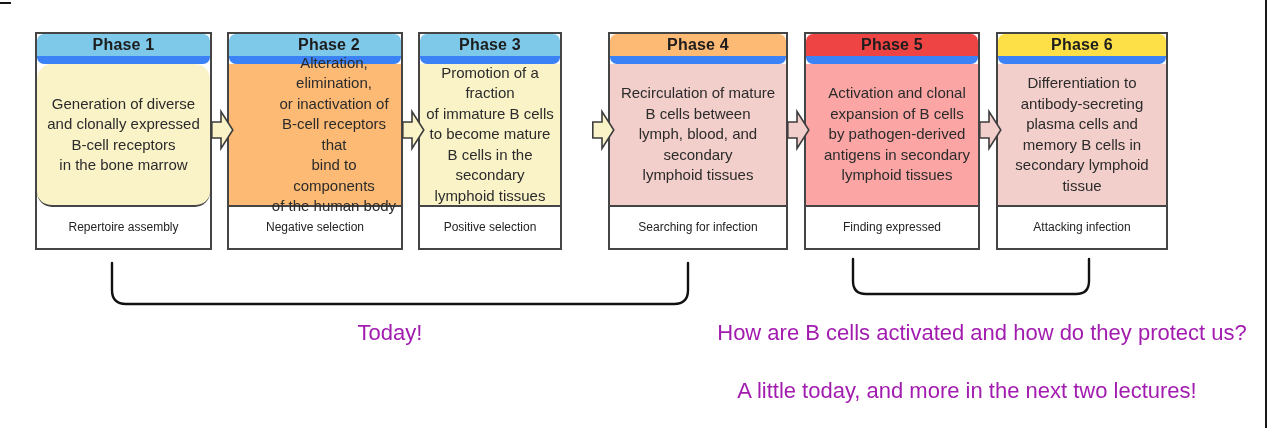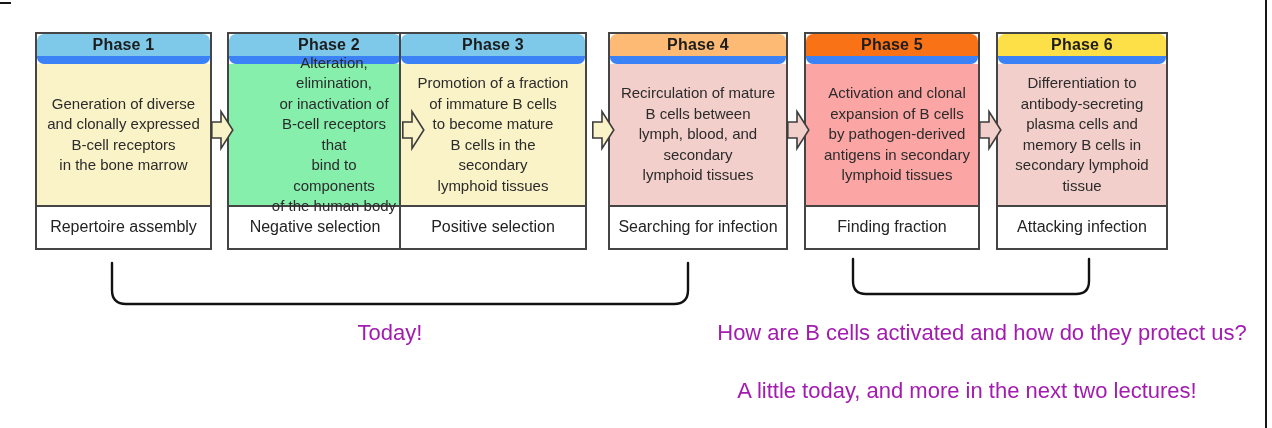--- a/index.html
+++ b/index.html
@@ -17,58 +17,58 @@
     font-size:16px;font-weight:bold;color:#1d1d1d;letter-spacing:0.2px;border-radius:7px;
   }
   .pbox-body{
     height:143px;box-sizing:border-box;border-bottom:2px solid #454545;
     display:flex;align-items:center;justify-content:center;
     text-align:center;font-size:15px;line-height:20.5px;color:#2b2b2b;
     white-space:pre-line;padding:0 2px;
   }
   .pbox-footer{
     height:39px;display:flex;align-items:center;justify-content:center;
-    font-size:16px;color:#232323;background:#ffffff;text-align:center;
+    font-size:12px;color:#232323;background:#ffffff;text-align:center;
   }
   .flow-arrow{position:absolute;top:109px;}
   .bracket{position:absolute;}
   .note{
     position:absolute;transform:translateX(-50%);white-space:nowrap;
     font-size:22px;color:#a21caf;
   }
   .deco{position:absolute;background:#161616;}
 </style>
 </head>
 <body>
 
 <div id="stage">
 
   <div class="deco" style="left:0;top:2px;width:11px;height:2px;"></div>
   <div class="deco" style="left:1265px;top:0;width:2px;height:428px;"></div>
 
   <div class="pbox" style="left: 35px; width: 177px; border-color: rgb(69, 69, 69);">
     <div class="pbox-header" style="background: rgb(126, 200, 233);">Phase 1</div>
-    <div class="pbox-body" style="background: rgb(250, 243, 200);">Generation of diverse
+    <div class="pbox-body" style="background: rgb(250, 243, 200); border-radius: 15px;">Generation of diverse
 and clonally expressed
 B-cell receptors
 in the bone marrow</div>
     <div class="pbox-footer">Repertoire assembly</div>
   </div>
 
   <div class="pbox" style="left: 227px; width: 176px; border-color: rgb(69, 69, 69);">
     <div class="pbox-header" style="background: rgb(126, 200, 233); padding-left: 28px;">Phase 2</div>
-    <div class="pbox-body" style="background: #86efac; padding-left: 40px;">Alteration, elimination,
+    <div class="pbox-body" style="background: #fdba74; padding-left: 40px;">Alteration, elimination,
 or inactivation of
 B-cell receptors that
 bind to components
 of the human body</div>
     <div class="pbox-footer">Negative selection</div>
   </div>
 
-  <div class="pbox" style="left: 399px; width: 188px; border-color: rgb(69, 69, 69);">
+  <div class="pbox" style="left: 418px; width: 144px; border-color: rgb(69, 69, 69);">
     <div class="pbox-header" style="background: rgb(126, 200, 233);">Phase 3</div>
     <div class="pbox-body" style="background: rgb(250, 243, 200);">Promotion of a fraction
 of immature B cells
 to become mature
 B cells in the
 secondary
 lymphoid tissues</div>
     <div class="pbox-footer">Positive selection</div>
   </div>
 
@@ -76,27 +76,27 @@
     <div class="pbox-header" style="background: #fdba74;">Phase 4</div>
     <div class="pbox-body" style="background: rgb(242, 207, 203);">Recirculation of mature
 B cells between
 lymph, blood, and
 secondary
 lymphoid tissues</div>
     <div class="pbox-footer">Searching for infection</div>
   </div>
 
   <div class="pbox" style="left: 804px; width: 176px; border-color: rgb(69, 69, 69);">
-    <div class="pbox-header" style="background: #f97316; text-align: center;">Phase 5</div>
+    <div class="pbox-header" style="background: #ef4444; text-align: center;">Phase 5</div>
     <div class="pbox-body" style="background: #fca5a5; padding-left: 12px;">Activation and clonal
 expansion of B cells
 by pathogen-derived
 antigens in secondary
 lymphoid tissues</div>
-    <div class="pbox-footer">Finding fraction</div>
+    <div class="pbox-footer">Finding expressed</div>
   </div>
 
   <div class="pbox" style="left: 996px; width: 172px; border-color: rgb(69, 69, 69);">
     <div class="pbox-header" style="background: #fde047;">Phase 6</div>
     <div class="pbox-body" style="background: rgb(242, 207, 203);">Differentiation to
 antibody-secreting
 plasma cells and
 memory B cells in
 secondary lymphoid
 tissue</div>

